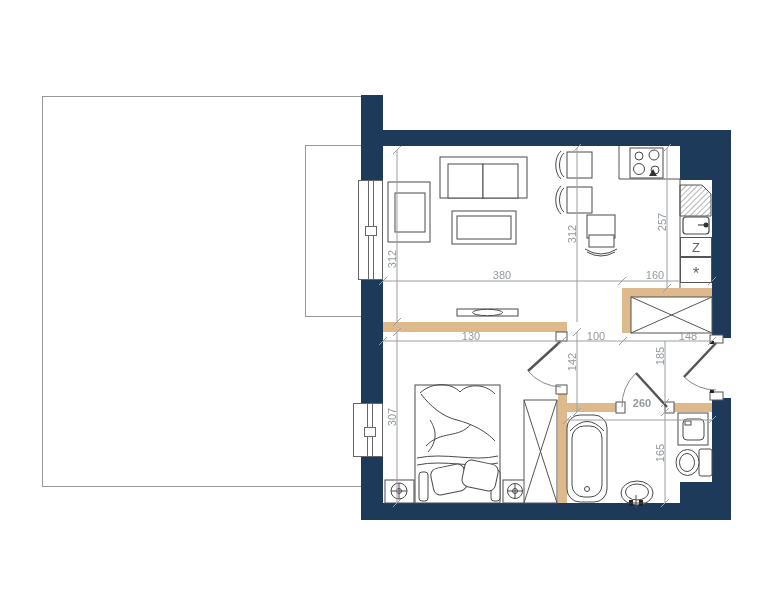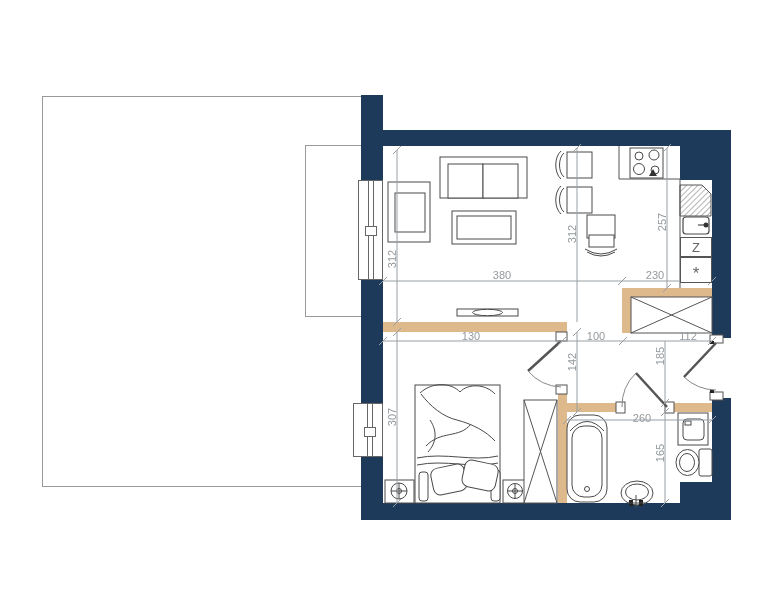--- a/index.html
+++ b/index.html
@@ -258,26 +258,26 @@
   </svg>
 
   <div class="kbox" style="left:680px;top:237px;width:32px;height:20px;font-size:13px;">
     <span>Z</span>
   </div>
   <div class="kbox" style="left:680px;top:257px;width:32px;height:26px;font-size:17px;">
     <span style="padding-top:7px;">*</span>
   </div>
 
   <div class="dim-label" style="left:502px;top:275px;">380</div>
-  <div class="dim-label" style="left:655px;top:275px;">230</div>
+  <div class="dim-label" style="left:655px;top:275px;">160</div>
   <div class="dim-label v" style="left:392px;top:259px;">312</div>
   <div class="dim-label v" style="left:572px;top:234px;">312</div>
   <div class="dim-label v" style="left:662px;top:222px;">257</div>
   <div class="dim-label" style="left:471px;top:336px;">130</div>
   <div class="dim-label" style="left:596px;top:336px;">100</div>
-  <div class="dim-label" style="left:688px;top:336px;">112</div>
+  <div class="dim-label" style="left:688px;top:336px;">148</div>
   <div class="dim-label v" style="left:572px;top:362px;">142</div>
   <div class="dim-label v" style="left:660px;top:356px;">185</div>
   <div class="dim-label v" style="left:392px;top:417px;">307</div>
-  <div class="dim-label" style="left:642px;top:418px;">260</div>
+  <div class="dim-label" style="left:642px;top:403px;font-weight:bold;">260</div>
   <div class="dim-label v" style="left:660px;top:453px;">165</div>
 
 </div>
 
 </body></html>

